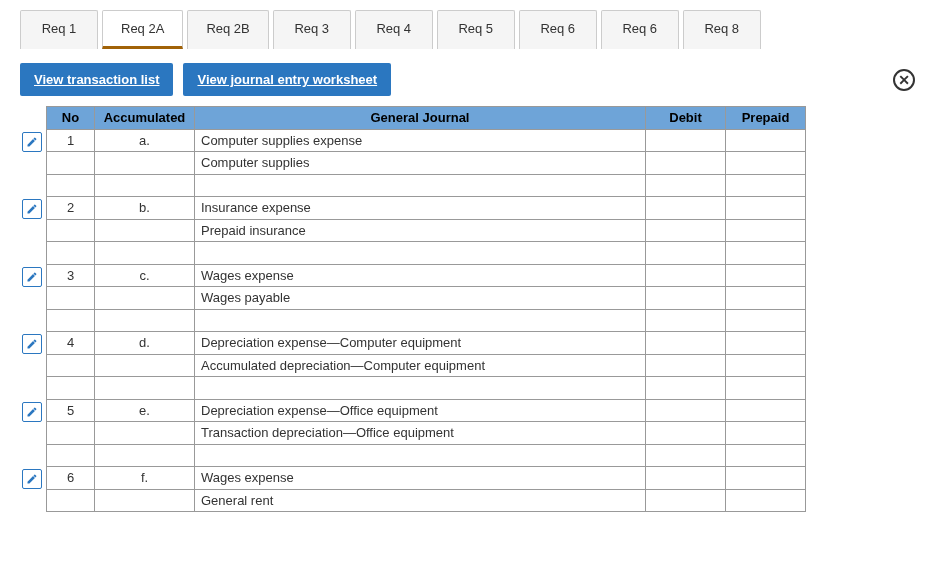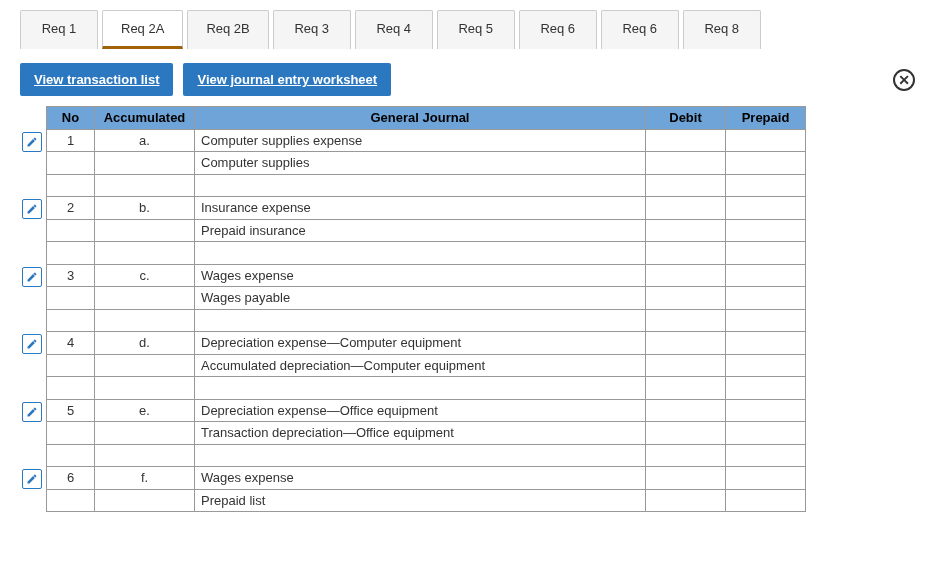--- a/index.html
+++ b/index.html
@@ -331,21 +331,21 @@
           <tr>
             <td class="col-no center">6</td>
             <td class="col-tx center">f.</td>
             <td class="col-gj">Wages expense</td>
             <td class="col-debit"></td>
             <td class="col-credit"></td>
           </tr>
           <tr>
             <td class="col-no center"></td>
             <td class="col-tx center"></td>
-            <td class="col-gj">Prepaid list</td>
+            <td class="col-gj">General rent</td>
             <td class="col-debit"></td>
             <td class="col-credit"></td>
           </tr>
         </tbody>
     </table>
   </div>
 
 </div>
 
 </body></html>

